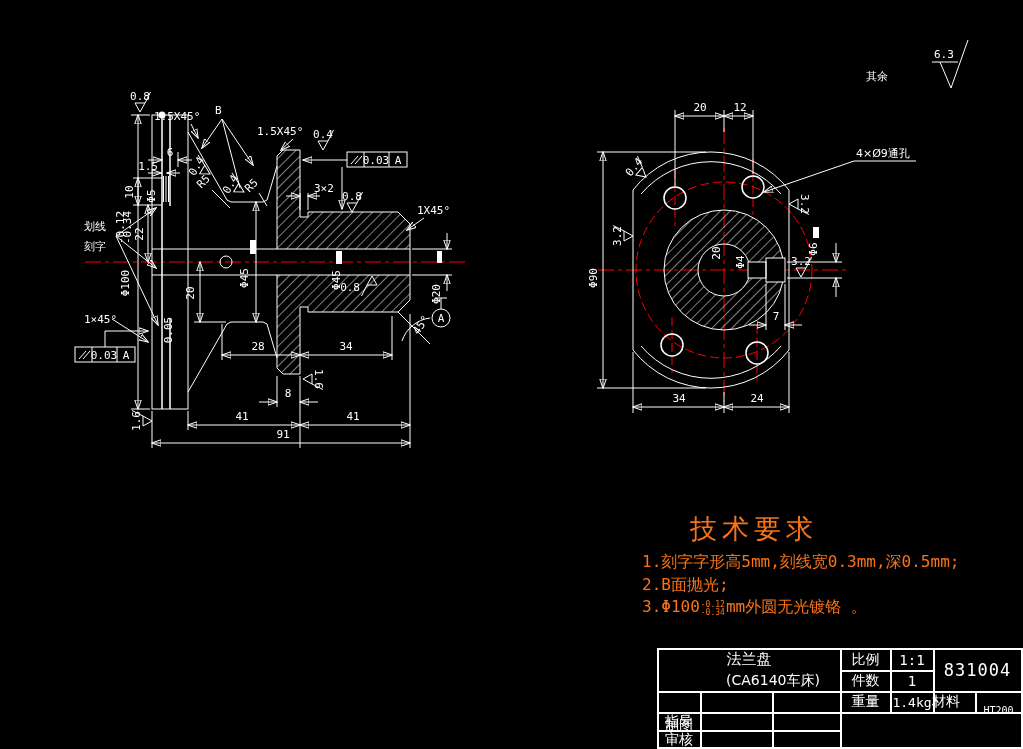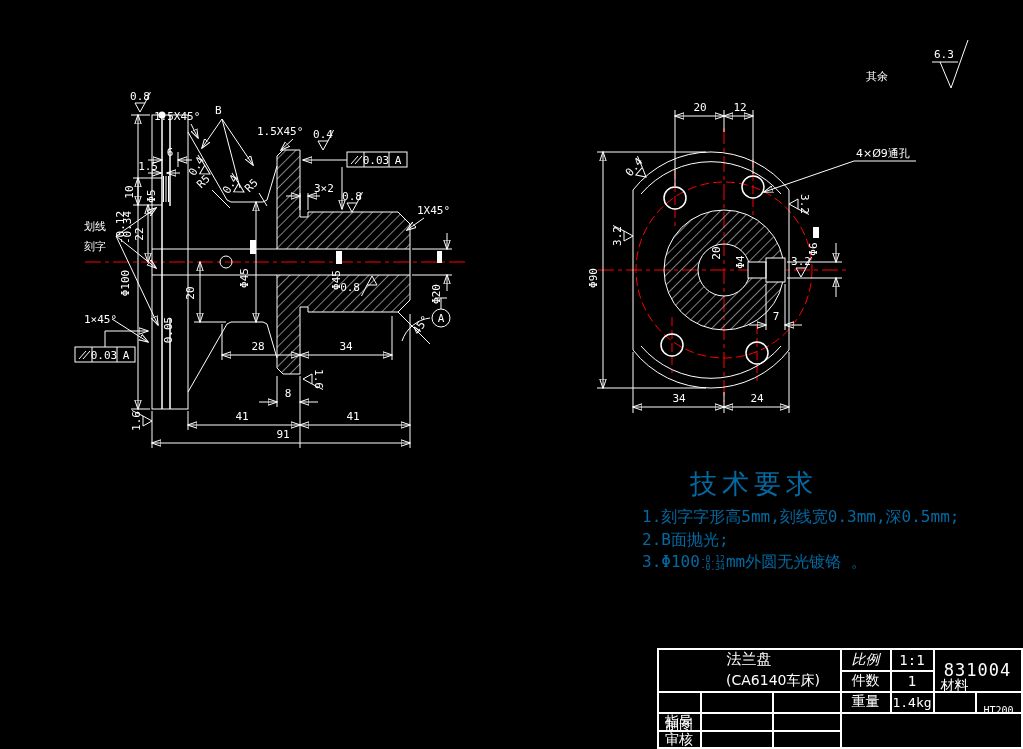--- a/index.html
+++ b/index.html
@@ -9,21 +9,21 @@
   svg line,svg path,svg rect,svg circle,svg polygon{stroke:#fff;fill:none;stroke-width:1;}
   svg .tk{stroke-width:2.2;}
   svg .t2{stroke-width:1.5;}
   svg .cl{stroke:#f00;stroke-width:1;stroke-dasharray:16 4 4 4;}
   svg .cl2{stroke:#f00;stroke-width:1;stroke-dasharray:9 4;}
   svg .wb{fill:#fff;stroke:none;}
   svg .blk{fill:#000;stroke:none;}
   svg .ht{fill:url(#h);stroke:none;}
   svg text{fill:#fff;stroke:none;font-family:"DejaVu Sans Mono","DejaVu Sans",monospace;font-size:11px;}
   svg text.cn{font-family:"DejaVu Sans",sans-serif;}
-  .ov{position:absolute;color:#0369a1;}
+  .ov{position:absolute;color:#f97316;margin-top:45px;}
   .tech-title{font-size:27px;letter-spacing:5px;}
   .tech-item{font-size:16px;font-family:"DejaVu Sans Mono","DejaVu Sans",monospace;white-space:nowrap;}
   .tolstack{display:inline-block;vertical-align:-3px;line-height:1;margin:0 1px;}
   .tolstack span{display:block;font-size:8px;}
   .hl,.vl{position:absolute;background:#fff;}
   .hl{height:1.5px;} .vl{width:1.5px;}
   .c{position:absolute;display:flex;align-items:center;justify-content:center;color:#fff;
      font-size:14px;white-space:nowrap;}
   .mono{font-family:"DejaVu Sans Mono","DejaVu Sans",monospace;}
 </style>
@@ -459,27 +459,27 @@
   <div class="vl" style="left:700px;top:691px;height:58px;"></div>
   <div class="vl" style="left:772px;top:691px;height:58px;"></div>
   <div class="vl" style="left:840px;top:648px;height:101px;"></div>
   <div class="vl" style="left:890px;top:648px;height:64px;"></div>
   <div class="vl" style="left:933px;top:648px;height:64px;"></div>
   <div class="vl" style="left:975px;top:691px;height:21px;"></div>
   <div class="vl" style="left:1021px;top:648px;height:101px;"></div>
 
   <div class="c" style="left:658px;top:649px;width:182px;height:21px;font-size:15px;text-align:center;">法兰盘</div>
   <div class="c" style="left:658px;top:670px;width:182px;height:21px;padding-left:24px;">(CA6140车床)</div>
-  <div class="c" style="left:841px;top:649px;width:49px;height:21px;font-style:italic;">比例</div>
+  <div class="c" style="left:841px;top:649px;width:49px;height:21px;">比例</div>
   <div class="c mono" style="left:891px;top:649px;width:42px;height:21px;border-radius:10px;">1:1</div>
   <div class="c" style="left:841px;top:670px;width:49px;height:21px;">件数</div>
   <div class="c mono" style="left:891px;top:670px;width:42px;height:21px;">1</div>
   <div class="c mono" style="left:934px;top:648px;width:87px;height:43px;font-size:17px;letter-spacing:1px;">831004</div>
   <div class="c" style="left:658px;top:692px;width:42px;height:20px;margin-top:24px;">制图</div>
   <div class="c" style="left:841px;top:692px;width:49px;height:20px;">重量</div>
   <div class="c mono" style="left:891px;top:692px;width:42px;height:20px;font-size:13px;">1.4kg</div>
-  <div class="c" style="left:934px;top:676px;width:41px;height:20px;border-radius:6px;">材料</div>
+  <div class="c" style="left:934px;top:692px;width:24px;height:20px;border-radius:6px;">材料</div>
   <div class="c mono" style="left:976px;top:692px;width:45px;height:36px;font-size:10px;">HT200</div>
   <div class="c" style="left:658px;top:713px;width:42px;height:17px;">指导</div>
   <div class="c" style="left:658px;top:731px;width:42px;height:17px;">审核</div>
 </div>
 
 </div>
 
 </body></html>

